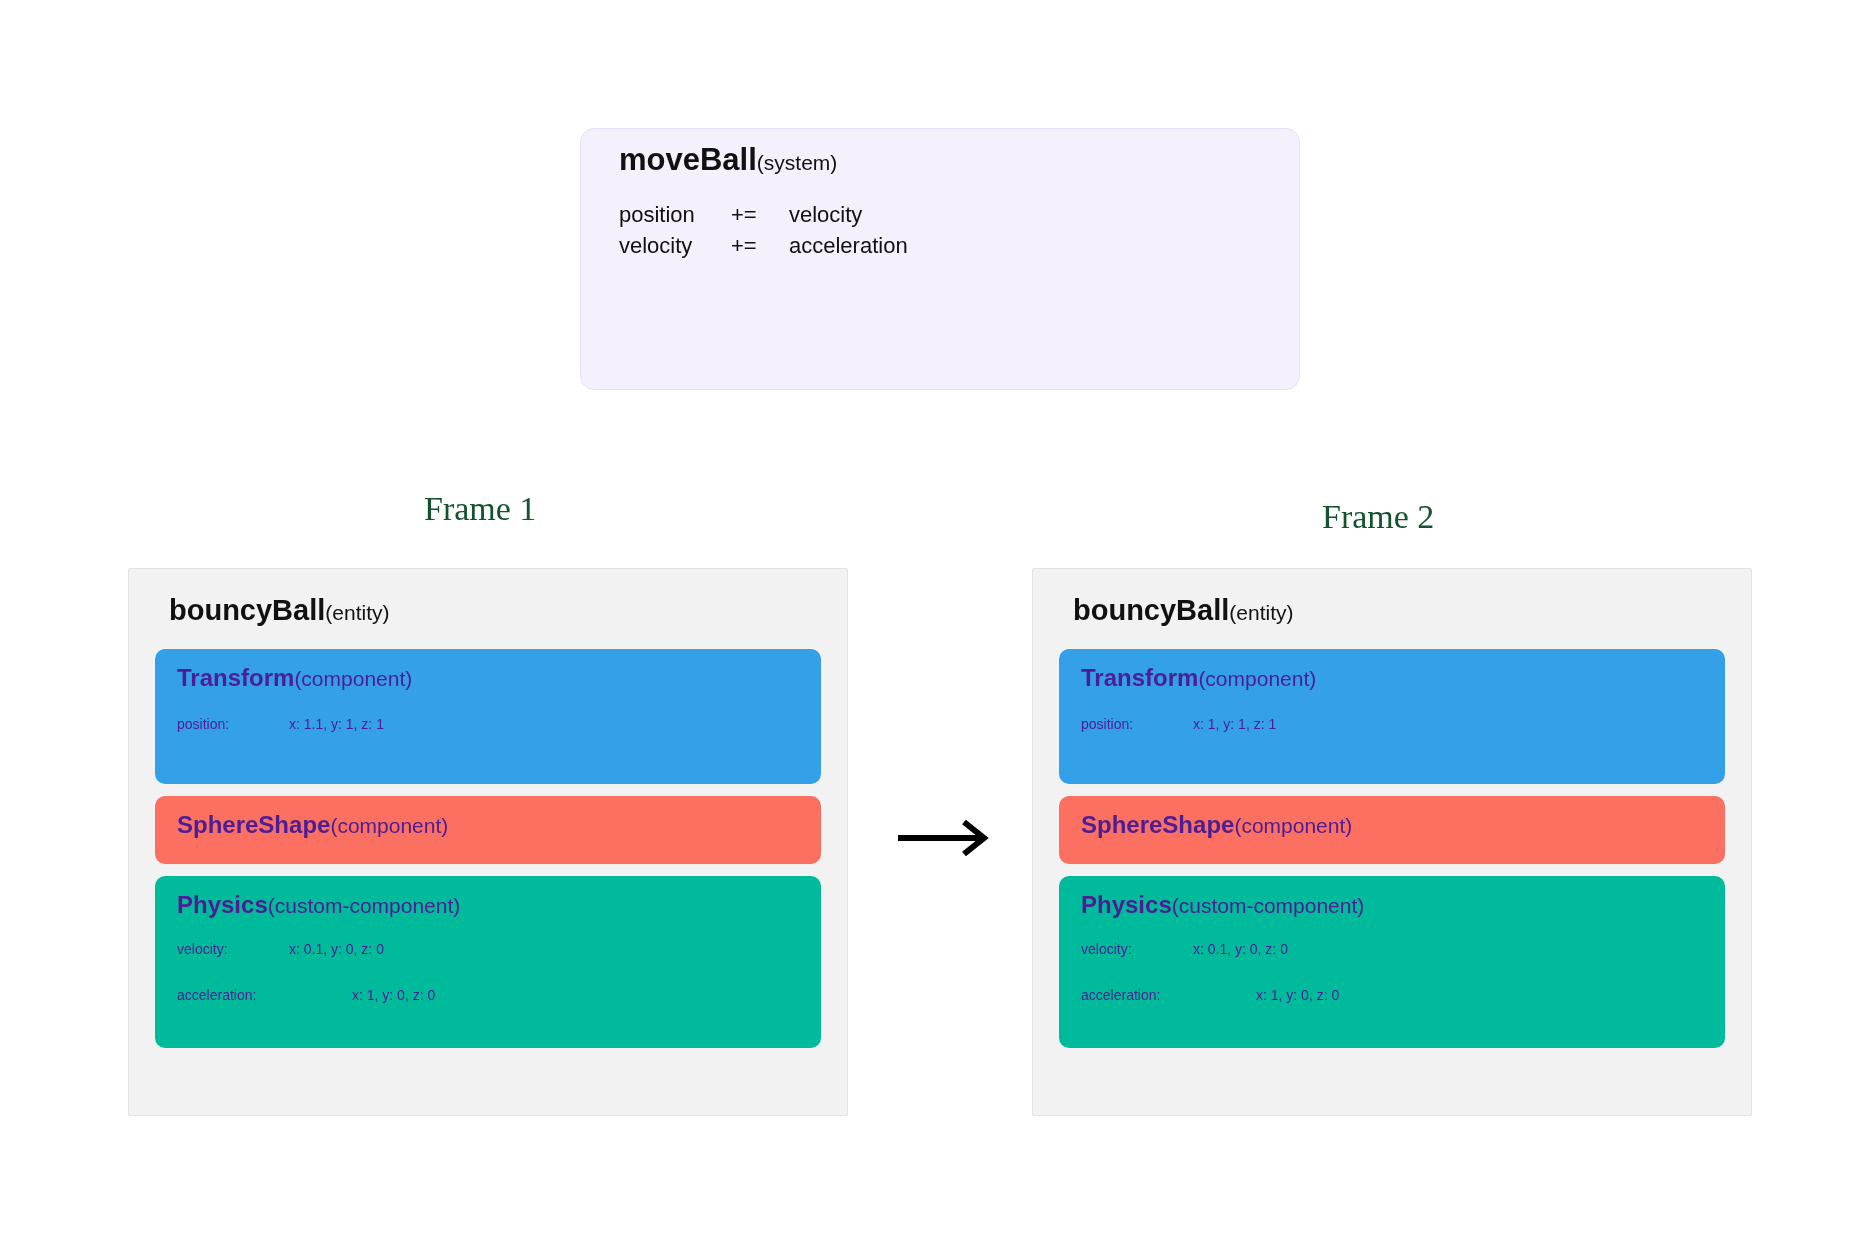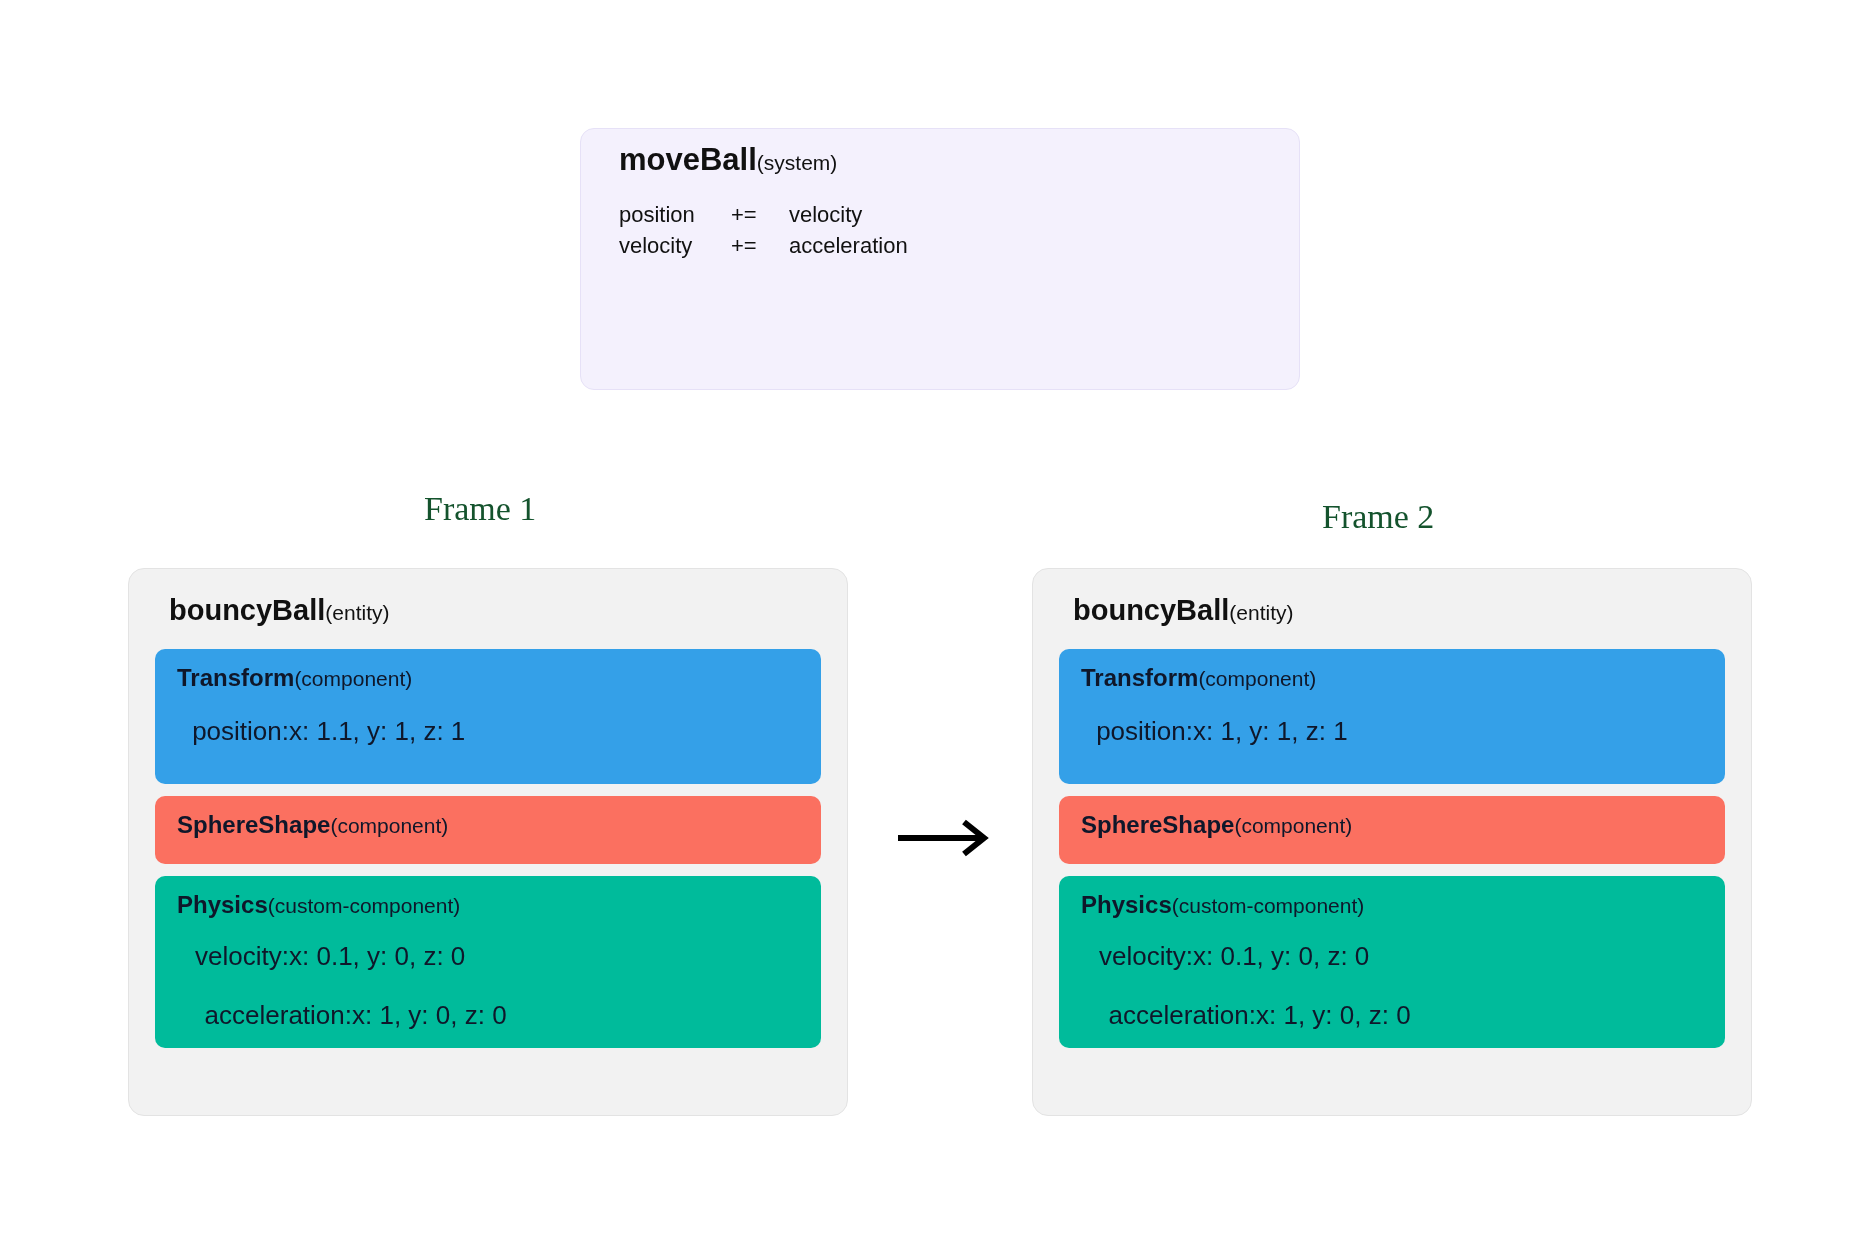--- a/index.html
+++ b/index.html
@@ -83,63 +83,62 @@
   .frame-label.f2 { left: 1322px; top: 500px; }
 
   
   .entity-card {
     position: absolute;
     top: 568px;
     width: 720px;
     height: 548px;
     background: #f2f2f2;
     border: 1px solid #e3e3e3;
-    border-radius: 16px;
+    border-radius: 2px;
     box-sizing: border-box;
     padding: 26px 26px 0 26px;
   }
   .entity-card.f1 { left: 128px; }
   .entity-card.f2 { left: 1032px; }
 
   .entity-title {
     font-size: 29px;
     line-height: 1.1;
     margin: 0 0 22px 14px;
     white-space: nowrap;
   }
   .entity-title .name { font-weight: 700; font-size: 29px; }
   .entity-title .kind { font-weight: 400; font-size: 21px; }
 
   
   .component {
     border-radius: 10px;
     box-sizing: border-box;
-    color: #0f172a;
+    color: #4c1d95;
     padding: 16px 22px;
     margin-bottom: 12px;
   }
   .component.transform   { background: #34a0e8; height: 135px; }
   .component.sphereshape { background: #fb7060; height:  68px; }
   .component.physics     { background: #00bb9b; height: 172px; }
 
   .comp-title {
     font-size: 24px;
     line-height: 1.1;
     white-space: nowrap;
   }
   .comp-title .name { font-weight: 700; font-size: 24px; }
   .comp-title .kind { font-weight: 400; font-size: 21px; }
 
   .comp-row {
     display: flex;
-    font-size: 26px;
+    font-size: 14px;
     line-height: 1.1;
     white-space: nowrap;
     margin-top: 22px;
-    text-align: right;
   }
   .comp-row .key { width: 112px; }
   .comp-row .key.wide { width: 175px; }
   .comp-row .val { }
 
   .transform .comp-row { margin-top: 26px; }
   .physics .comp-row.first { margin-top: 24px; }
   .physics .comp-row.second { margin-top: 30px; }
 
   

